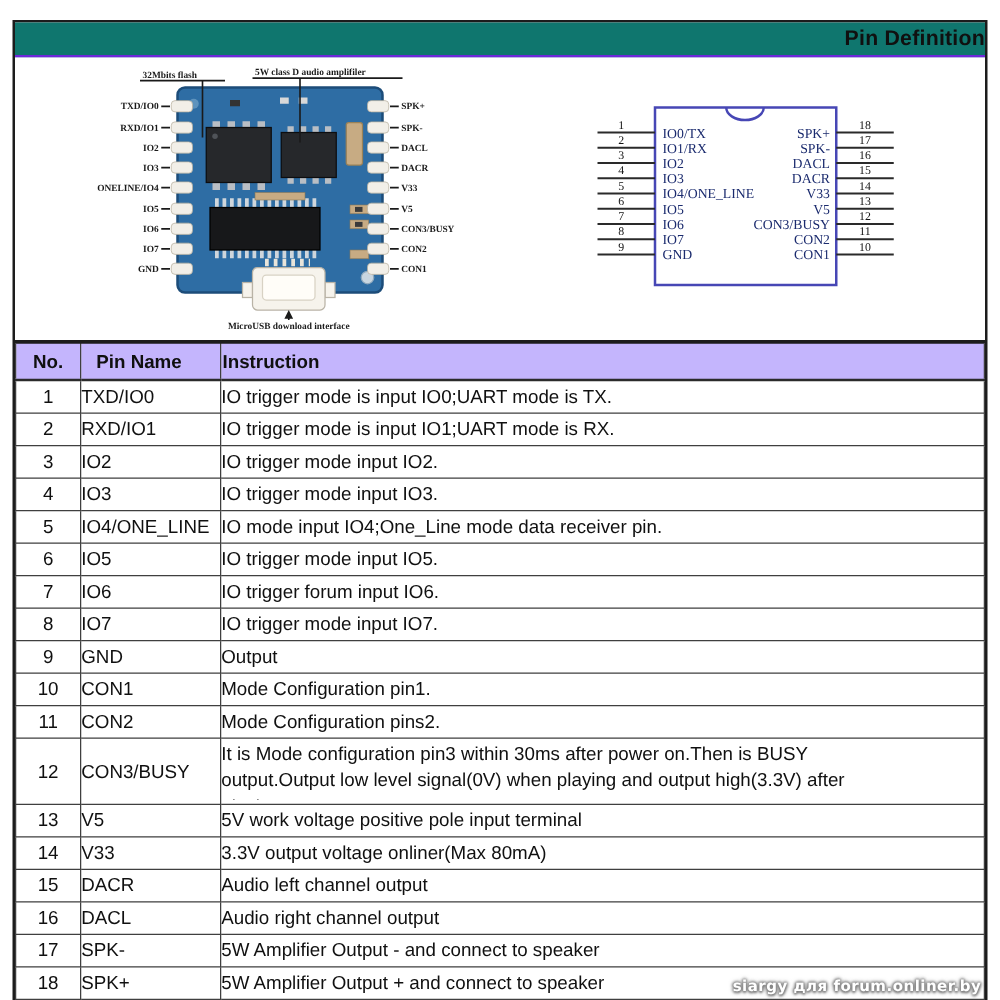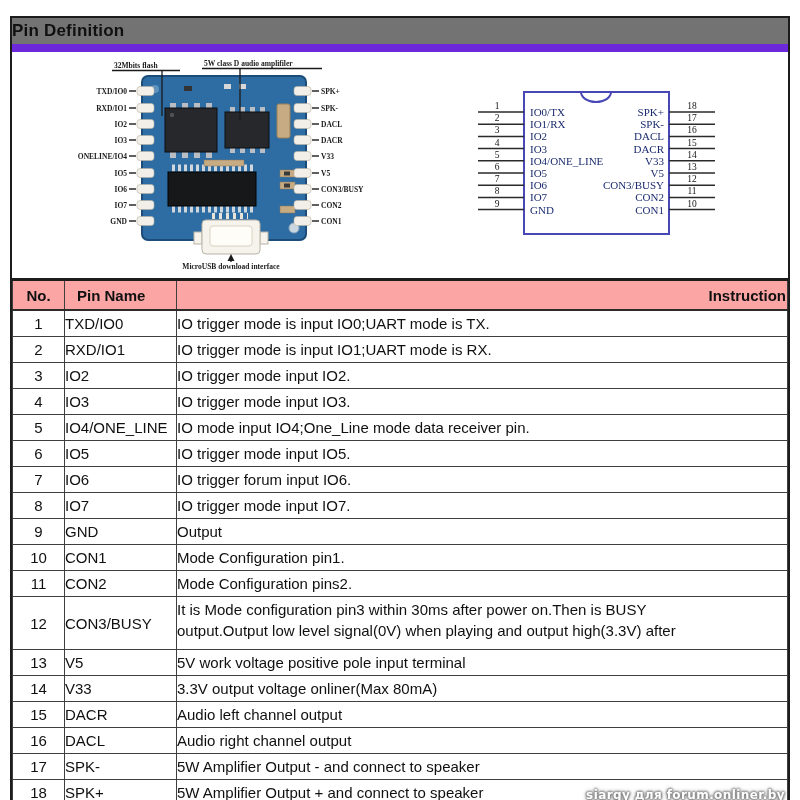--- a/index.html
+++ b/index.html
@@ -1,36 +1,36 @@
 <!DOCTYPE html>
 <html><head>
 <meta charset="utf-8">
 <style>
   html,body{margin:0;padding:0;background:#fff;width:800px;height:800px;overflow:hidden;
     font-family:"Liberation Sans",sans-serif;}
   .doc{position:absolute;left:10px;top:16px;width:776px;border:2px solid #1c1c1c;background:#fff;}
-  .title-bar{height:26px;background:#737373;border-bottom:8px solid #6d28d9;
-    display:flex;align-items:center;justify-content:flex-start;}
+  .title-bar{height:26px;background:#0f766e;border-bottom:2px solid #6d28d9;
+    display:flex;align-items:center;justify-content:flex-end;}
   .title-bar span{font-size:17px;font-weight:bold;color:#101010;letter-spacing:.2px;}
   .diagram-section{position:relative;height:226px;background:#fff;}
   svg.pcb{position:absolute;left:22px;top:4px;width:340px;height:215px;}
   svg.ic{position:absolute;left:452px;top:30px;width:290px;height:170px;}
   .pcbsmall{font:bold 7.5px "Liberation Serif",serif;fill:#1a1a1a;}
   .pad{fill:#f2efe8;stroke:#b8b09f;stroke-width:.6;}
   .lead{stroke:#1a1a1a;stroke-width:1.4;}
   .ann{stroke:#1a1a1a;stroke-width:1.3;fill:none;}
   .ictxt{font:11px "Liberation Serif",serif;fill:#1b2b6e;}
   .icnum{font:9.5px "Liberation Serif",serif;fill:#141414;}
   .icline{stroke:#2a2a2a;stroke-width:1.5;}
   table.pins{width:100%;border-collapse:collapse;table-layout:fixed;border-top:3px solid #1c1c1c;}
-  table.pins th{background:#fca5a5;font-size:15px;font-weight:bold;color:#101010;
+  table.pins th{background:#c4b5fd;font-size:15px;font-weight:bold;color:#101010;
     height:26px;border:1px solid #3f3f3f;border-bottom:2px solid #2b2b2b;}
   table.pins th.h-no{text-align:center;}
   table.pins th.h-pin{text-align:left;padding-left:12px;}
-  table.pins th.h-ins{text-align:right;}
+  table.pins th.h-ins{text-align:left;}
   table.pins td{border:1px solid #3f3f3f;font-size:15px;color:#101010;height:25px;
     padding:0;vertical-align:middle;overflow:hidden;}
   td.no{text-align:center;}
   td.pin{padding-left:5px;}
   td.ins{padding-left:6px;}
   tr.tall td{height:52px;}
   tr.tall td.ins{vertical-align:top;}
   .clip{height:47px;overflow:hidden;padding-top:2px;}
   .clip div{line-height:21px;}
   .watermark{position:absolute;right:3px;bottom:4px;font-family:"DejaVu Sans",sans-serif;

